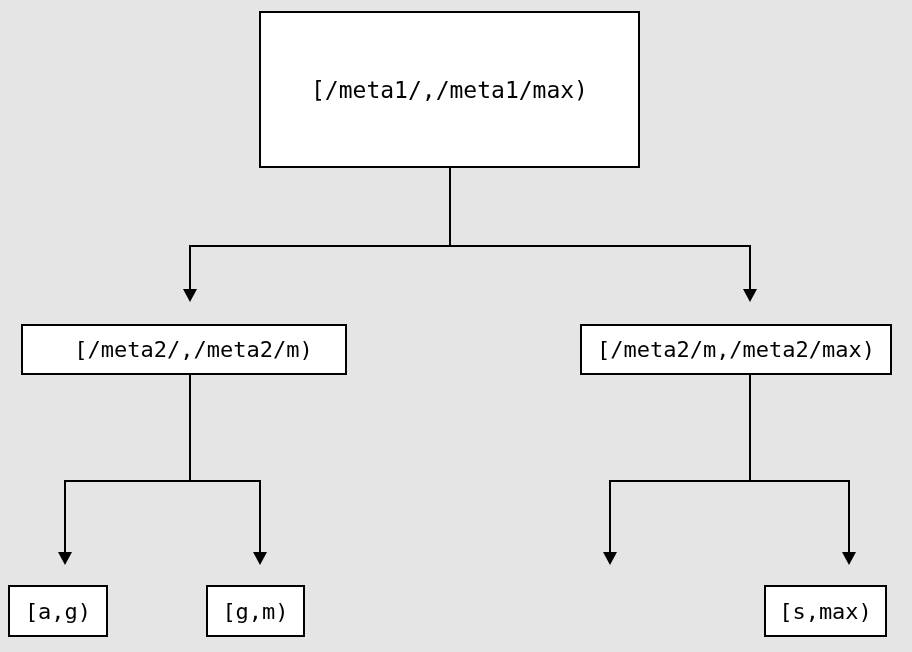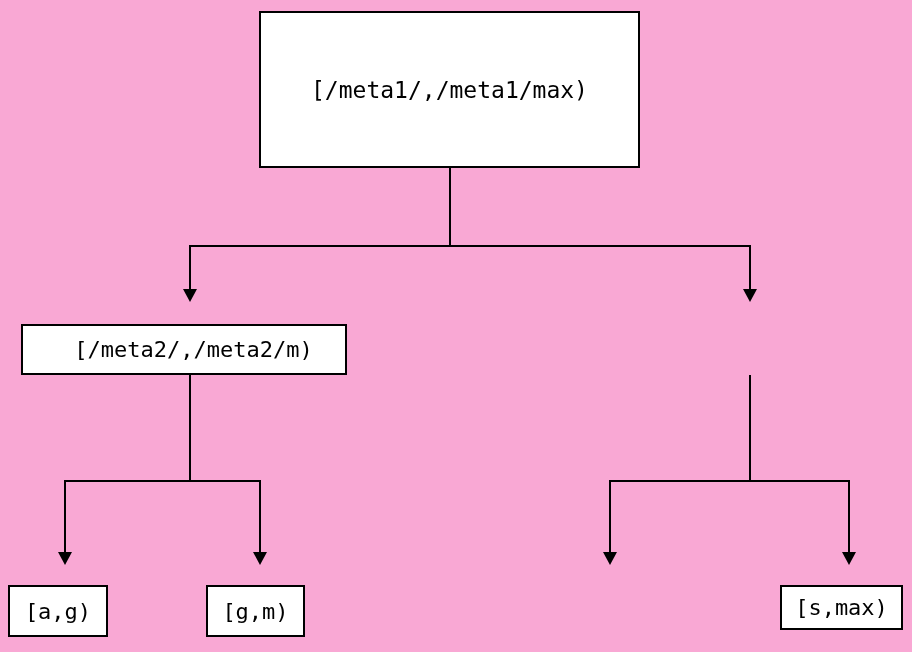--- a/index.html
+++ b/index.html
@@ -5,21 +5,21 @@
 <style>
   html, body {
     margin: 0;
     padding: 0;
     background: #ffffff;
   }
   #canvas {
     position: relative;
     width: 912px;
     height: 652px;
-    background: #f9a8d4;
+    background: #e5e5e5;
     overflow: hidden;
     font-family: "DejaVu Sans Mono", "Liberation Mono", monospace;
   }
   .node {
     position: absolute;
     box-sizing: border-box;
     border: 2px solid #000000;
     background: #ffffff;
     display: flex;
     align-items: center;
@@ -69,20 +69,23 @@
   <div class="edge-h" style="left:189px; top:245px; width:562px;"></div>
   <div class="edge-v" style="left:189px; top:245px; height:44px;"></div>
   <div class="arrowhead" style="left:183px; top:289px;"></div>
   <div class="edge-v" style="left:749px; top:245px; height:44px;"></div>
   <div class="arrowhead" style="left:743px; top:289px;"></div>
 
   <div class="node node-mid" style="left:21px; top:324px; width:326px; height:51px;padding-left:19px;">
     <span>[/meta2/,/meta2/m)</span>
   </div>
 
+  <div class="node node-mid" style="left:580px; top:324px; width:312px; height:51px;">
+    <span>[/meta2/m,/meta2/max)</span>
+  </div>
 
   <div class="edge-v" style="left:189px; top:375px; height:107px;"></div>
   <div class="edge-h" style="left:64px; top:480px; width:197px;"></div>
   <div class="edge-v" style="left:64px; top:480px; height:72px;"></div>
   <div class="arrowhead" style="left:58px; top:552px;"></div>
   <div class="edge-v" style="left:259px; top:480px; height:72px;"></div>
   <div class="arrowhead" style="left:253px; top:552px;"></div>
 
   <div class="edge-v" style="left:749px; top:375px; height:107px;"></div>
   <div class="edge-h" style="left:609px; top:480px; width:241px;"></div>
@@ -93,17 +96,17 @@
 
   <div class="node node-leaf" style="left:8px; top:585px; width:100px; height:52px;">
     <span>[a,g)</span>
   </div>
 
   <div class="node node-leaf" style="left:206px; top:585px; width:99px; height:52px;">
     <span>[g,m)</span>
   </div>
 
 
-  <div class="node node-leaf" style="left:780px; top:585px; width:123px; height:45px;">
+  <div class="node node-leaf" style="left:764px; top:585px; width:123px; height:52px;">
     <span>[s,max)</span>
   </div>
 
 </div>
 
 </body></html>

